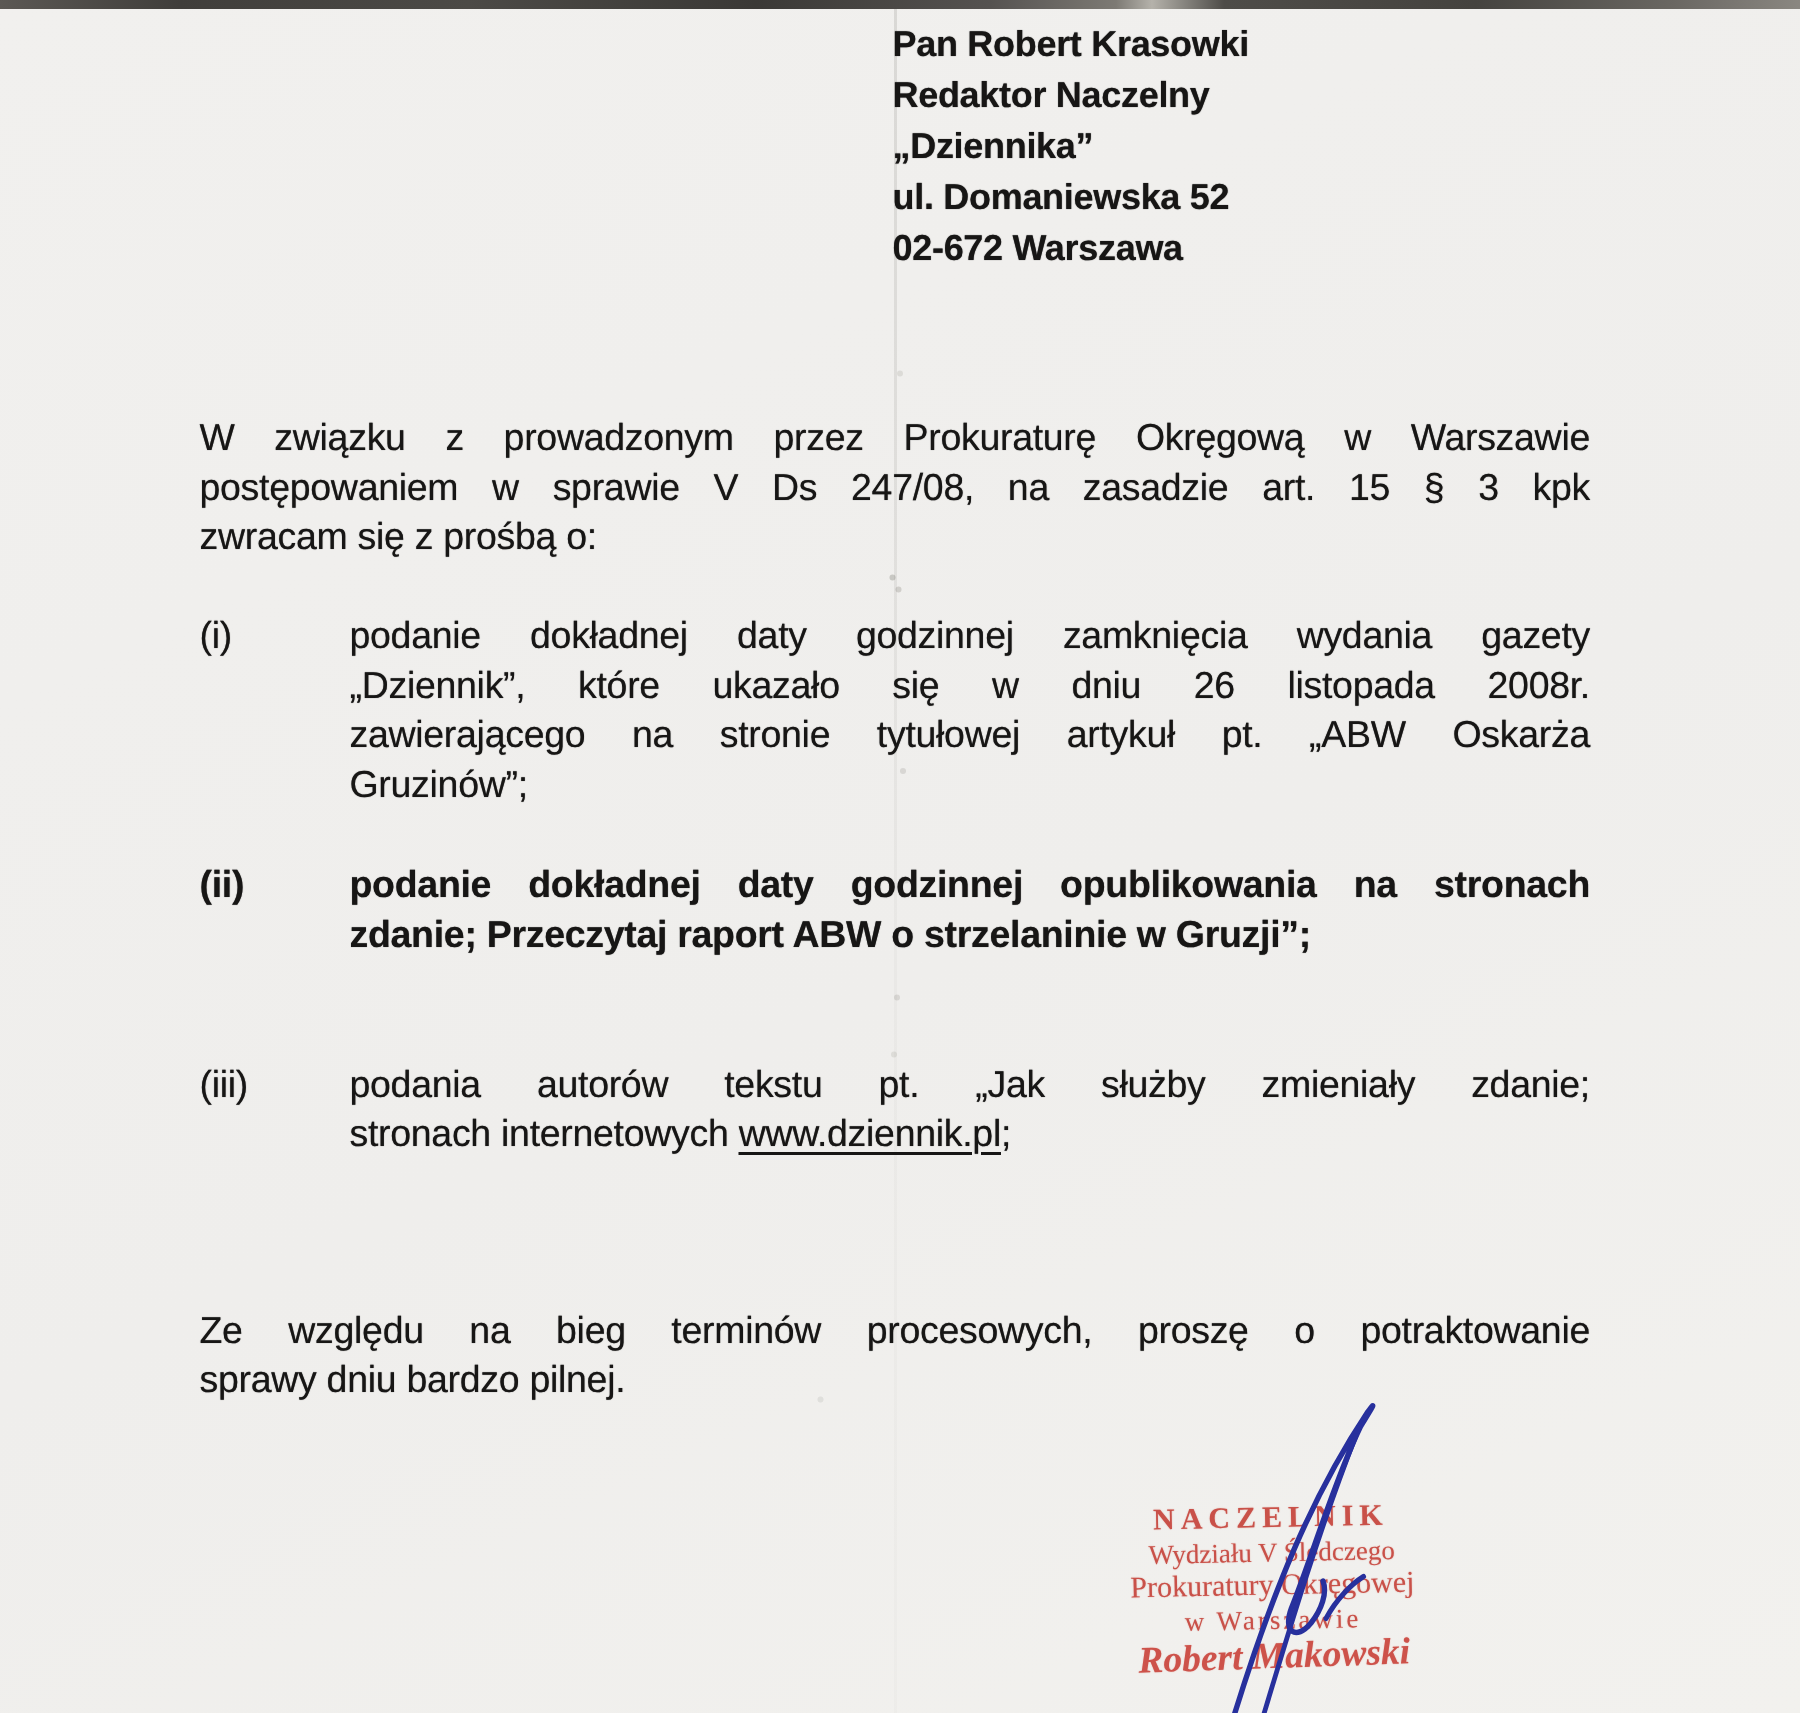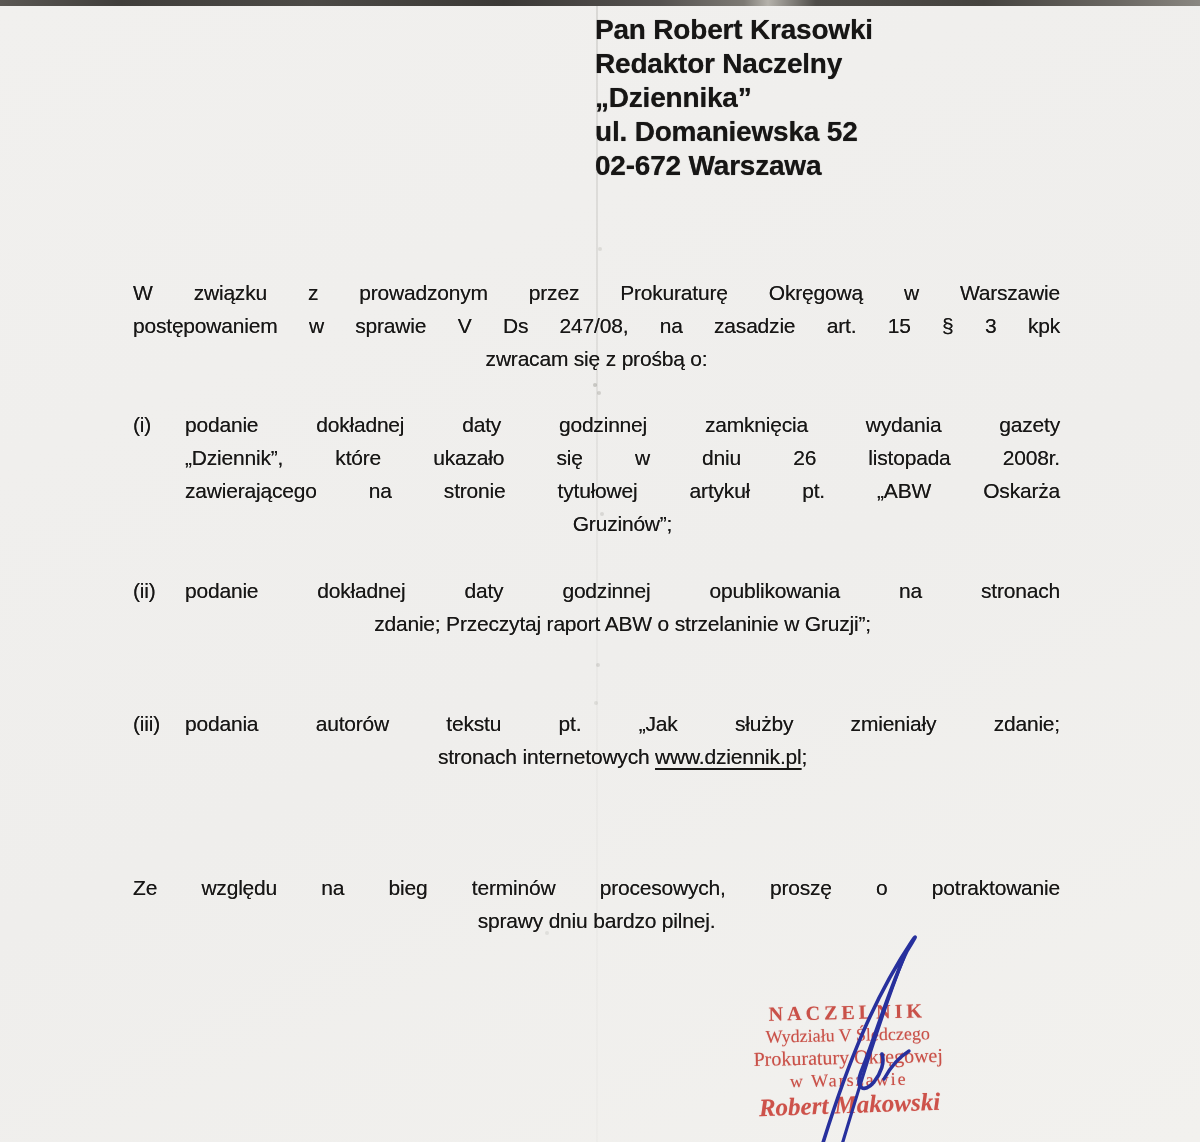--- a/index.html
+++ b/index.html
@@ -29,33 +29,33 @@
       rgba(125,123,117,0.05) 55%, rgba(125,123,117,0.03) 100%);
   }
   .speck {
     width: 4px; height: 4px; border-radius: 50%;
     background: rgba(110,108,98,0.30);
   }
 
   
   .recipient {
     left: 595px; top: 13px;
-    font-weight: bold; font-size: 28px; line-height: 34px;
+    font-weight: bold; font-size: 24px; line-height: 34px;
     letter-spacing: -0.2px;
     text-shadow: 0 0 0.7px rgba(15,15,15,0.75);
   }
   .body-text {
-    font-size: 21px; line-height: 33px; letter-spacing: -0.2px;
+    font-size: 25px; line-height: 33px; letter-spacing: -0.2px;
     text-shadow: 0 0 0.6px rgba(20,20,20,0.7);
   }
   .col { left: 133px; width: 927px; }
   .jl { text-align: justify; text-align-last: justify; }
-  .ll { text-align: center; }
+  .ll { text-align: left; }
   .item .marker { position: absolute; left: 0; top: 0; }
-  .item .content { margin-left: 52px; }
+  .item .content { margin-left: 100px; }
   .link {
     text-decoration: underline;
     text-decoration-thickness: 2px;
     text-underline-offset: 4px;
   }
 
   
   .stamp {
     left: 737px; top: 1001px; width: 222px;
     text-align: center;
@@ -120,21 +120,21 @@
 <div class="abs col body-text item" style="top:408px;">
   <div class="marker">(i)</div>
   <div class="content">
     <div class="jl">podanie dokładnej daty godzinnej zamknięcia wydania gazety</div>
     <div class="jl">„Dziennik”, które ukazało się w dniu 26 listopada 2008r.</div>
     <div class="jl">zawierającego na stronie tytułowej artykuł pt. „ABW Oskarża</div>
     <div class="ll">Gruzinów”;</div>
   </div>
 </div>
 
-<div class="abs col body-text item" style="top:574px;">
+<div class="abs col body-text item" style="top:574px;font-weight:bold;">
   <div class="marker">(ii)</div>
   <div class="content">
     <div class="jl">podanie dokładnej daty godzinnej opublikowania na stronach</div>
     <div class="ll">zdanie; Przeczytaj raport ABW o strzelaninie w Gruzji”;</div>
   </div>
 </div>
 
 <div class="abs col body-text item" style="top:707px;">
   <div class="marker">(iii)</div>
   <div class="content">

